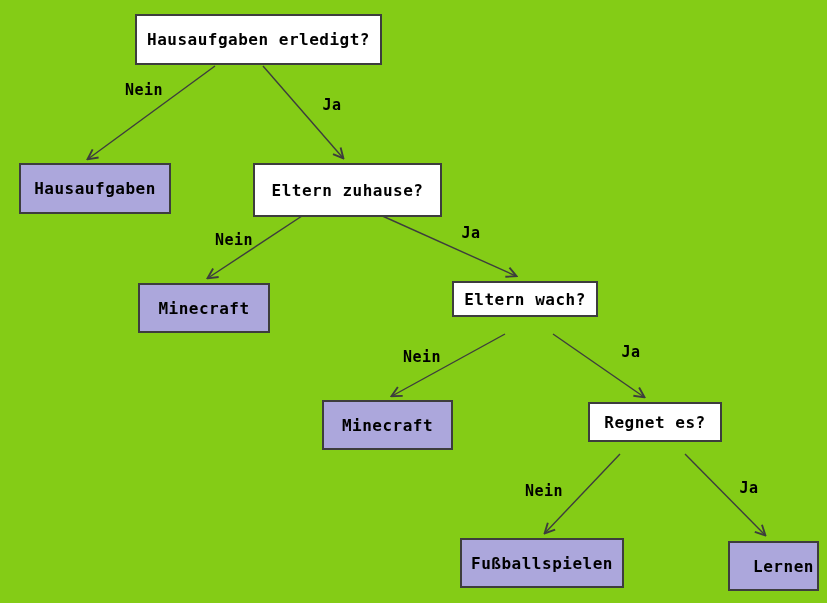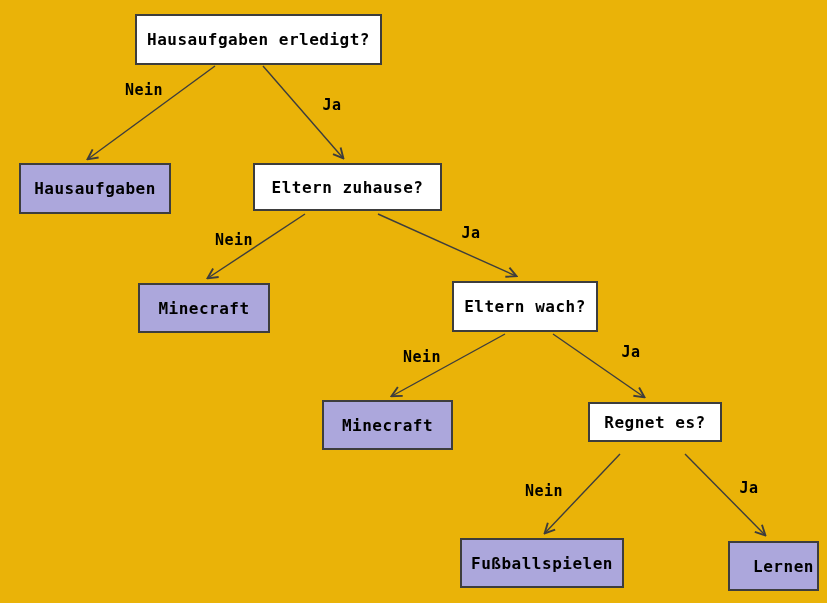--- a/index.html
+++ b/index.html
@@ -4,21 +4,21 @@
 <style>
   html, body {
     margin: 0;
     padding: 0;
     background: #ffffff;
   }
   .canvas {
     position: relative;
     width: 827px;
     height: 603px;
-    background: #eab308;
+    background: #84cc16;
     font-family: "DejaVu Sans Mono", "Liberation Mono", monospace;
     overflow: hidden;
   }
   .edges-layer {
     position: absolute;
     left: 0;
     top: 0;
     width: 827px;
     height: 603px;
   }
@@ -74,25 +74,25 @@
     <line x1="505" y1="334" x2="392" y2="396" marker-end="url(#vee)"></line>
     <line x1="553" y1="334" x2="644" y2="397" marker-end="url(#vee)"></line>
     <line x1="620" y1="454" x2="545" y2="533" marker-end="url(#vee)"></line>
     <line x1="685" y1="454" x2="765" y2="535" marker-end="url(#vee)"></line>
   </svg>
 
   <div class="node decision" style="left:135px; top:14px;  width:247px; height:51px;">Hausaufgaben erledigt?</div>
 
   <div class="node leaf" style="left:19px;  top:163px; width:152px; height:51px;">Hausaufgaben</div>
 
-  <div class="node decision" style="left:253px; top:163px; width:189px; height:48px;">Eltern zuhause?</div>
+  <div class="node decision" style="left:253px; top:163px; width:189px; height:54px;">Eltern zuhause?</div>
 
   <div class="node leaf" style="left:138px; top:283px; width:132px; height:50px;">Minecraft</div>
 
-  <div class="node decision" style="left:452px; top:281px; width:146px; height:51px;">Eltern wach?</div>
+  <div class="node decision" style="left:452px; top:281px; width:146px; height:36px;">Eltern wach?</div>
 
   <div class="node leaf" style="left:322px; top:400px; width:131px; height:50px;">Minecraft</div>
 
   <div class="node decision" style="left:588px; top:402px; width:134px; height:40px;">Regnet es?</div>
 
   <div class="node leaf" style="left:460px; top:538px; width:164px; height:50px;">Fußballspielen</div>
 
   <div class="node leaf" style="left:728px; top:541px; width:91px;  height:50px;padding-left:20px;">Lernen</div>
 
   <span class="edge-label" style="left:144px; top:90px;">Nein</span>

